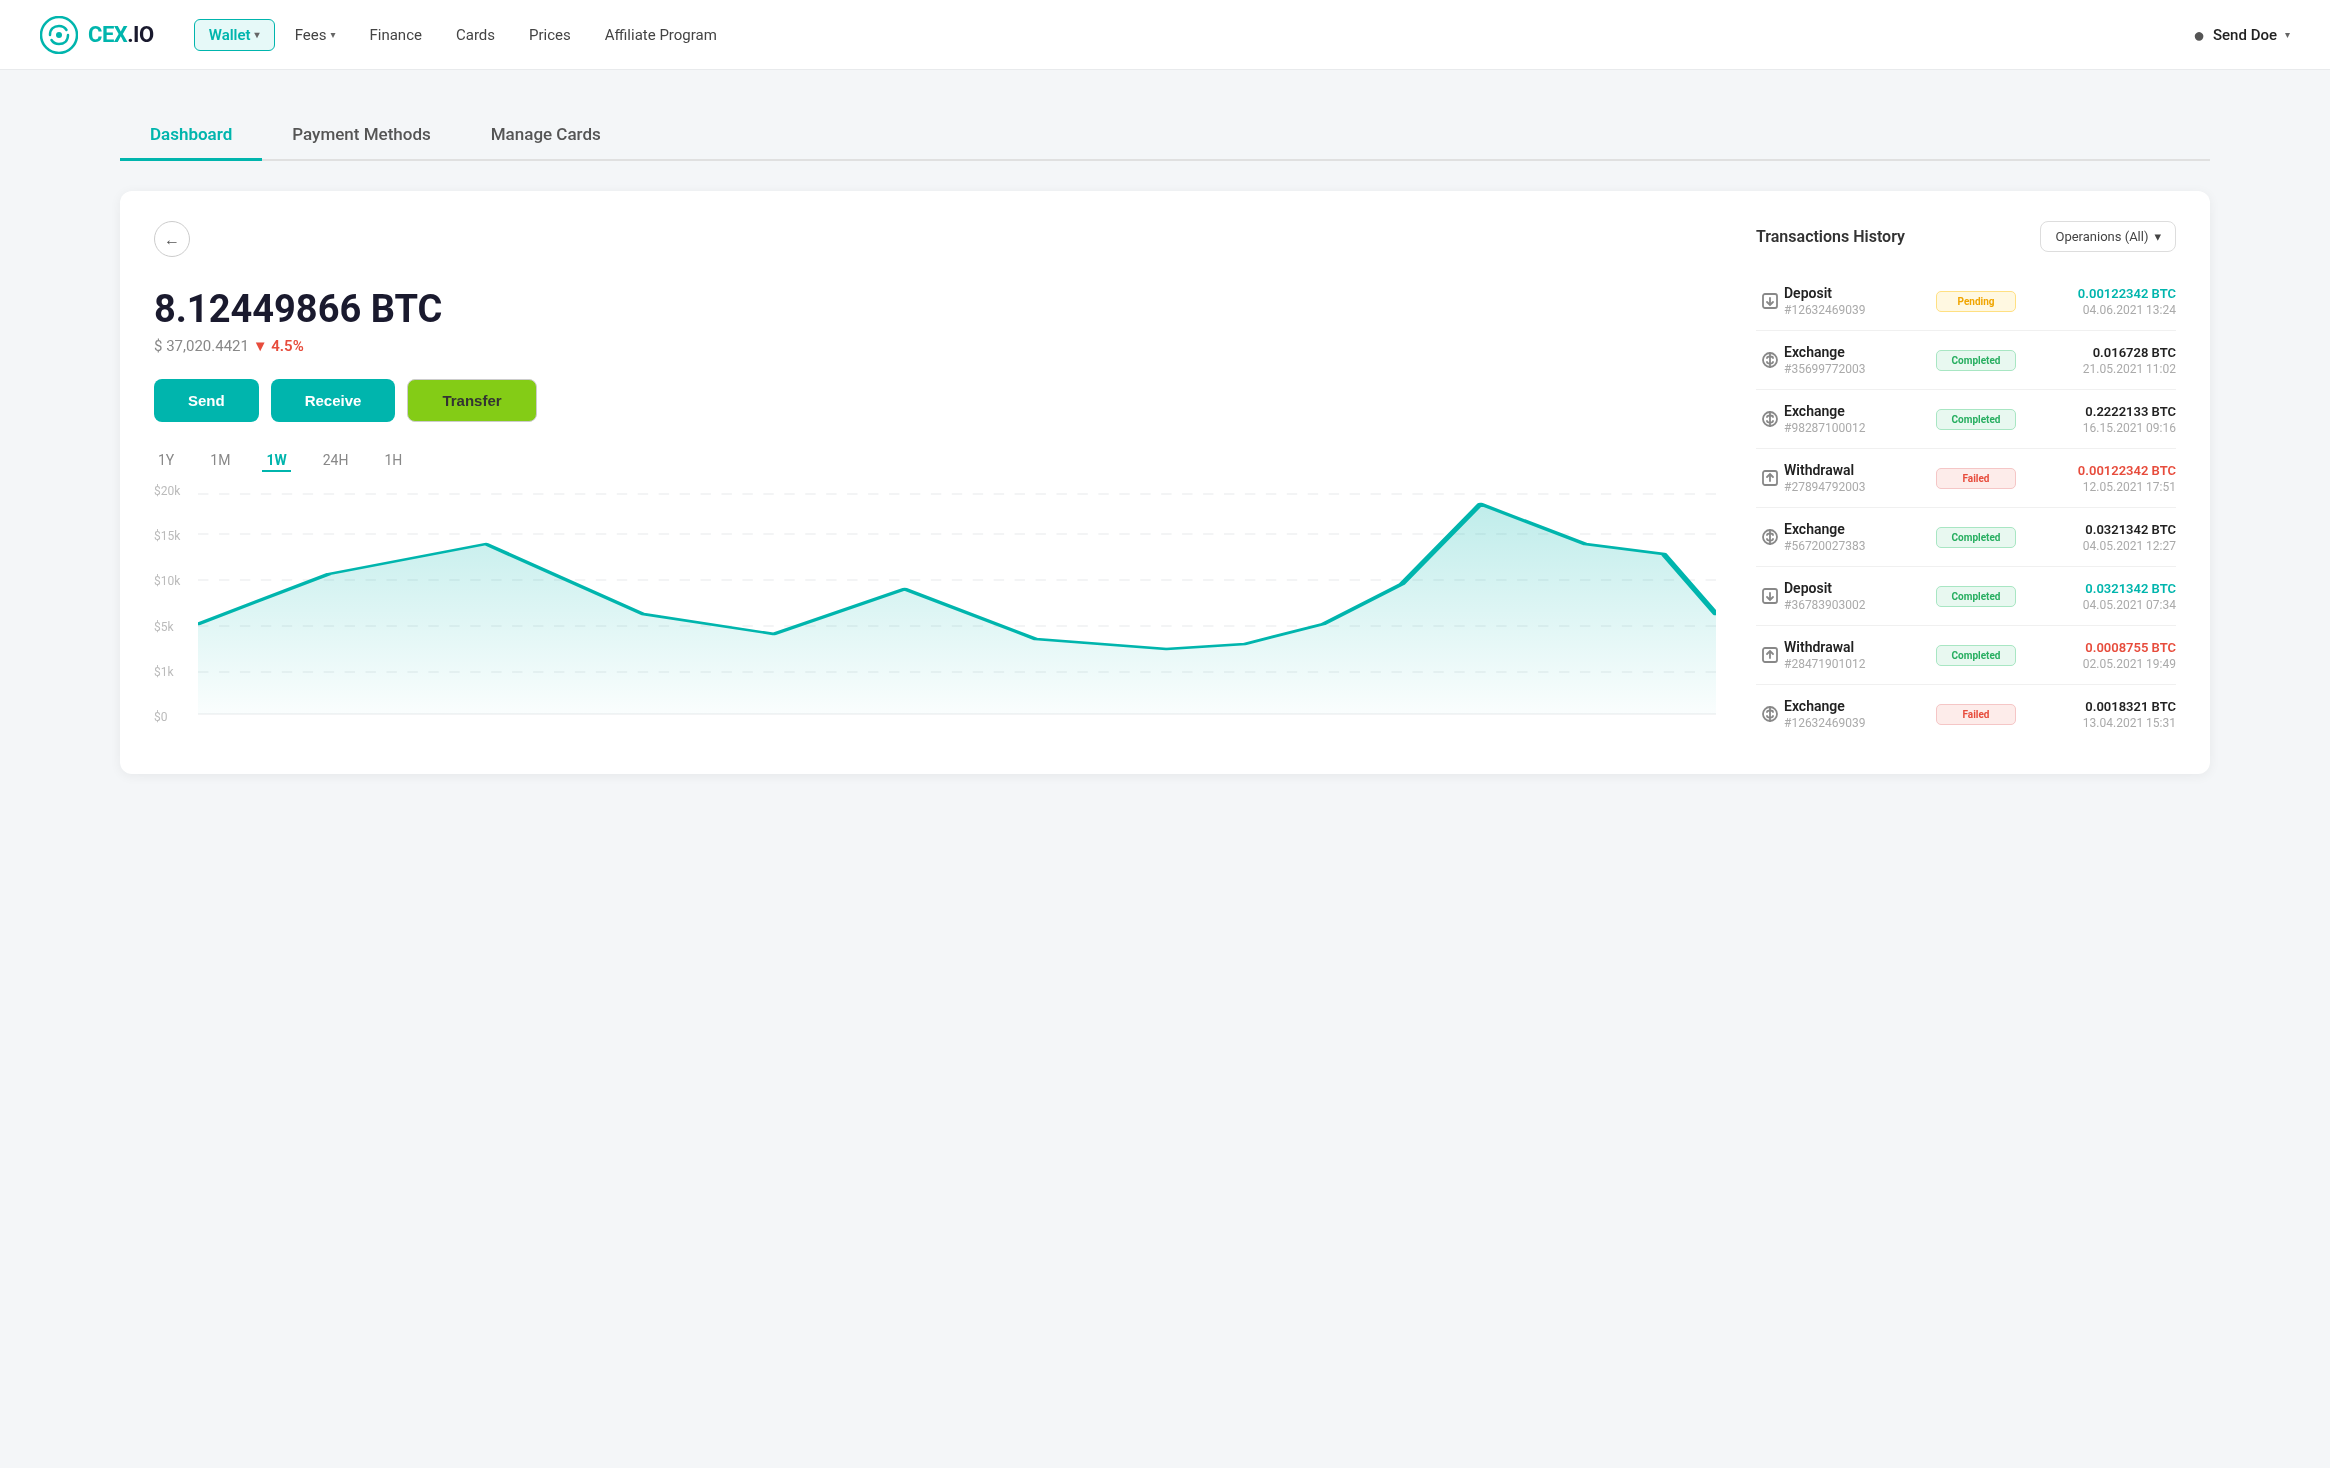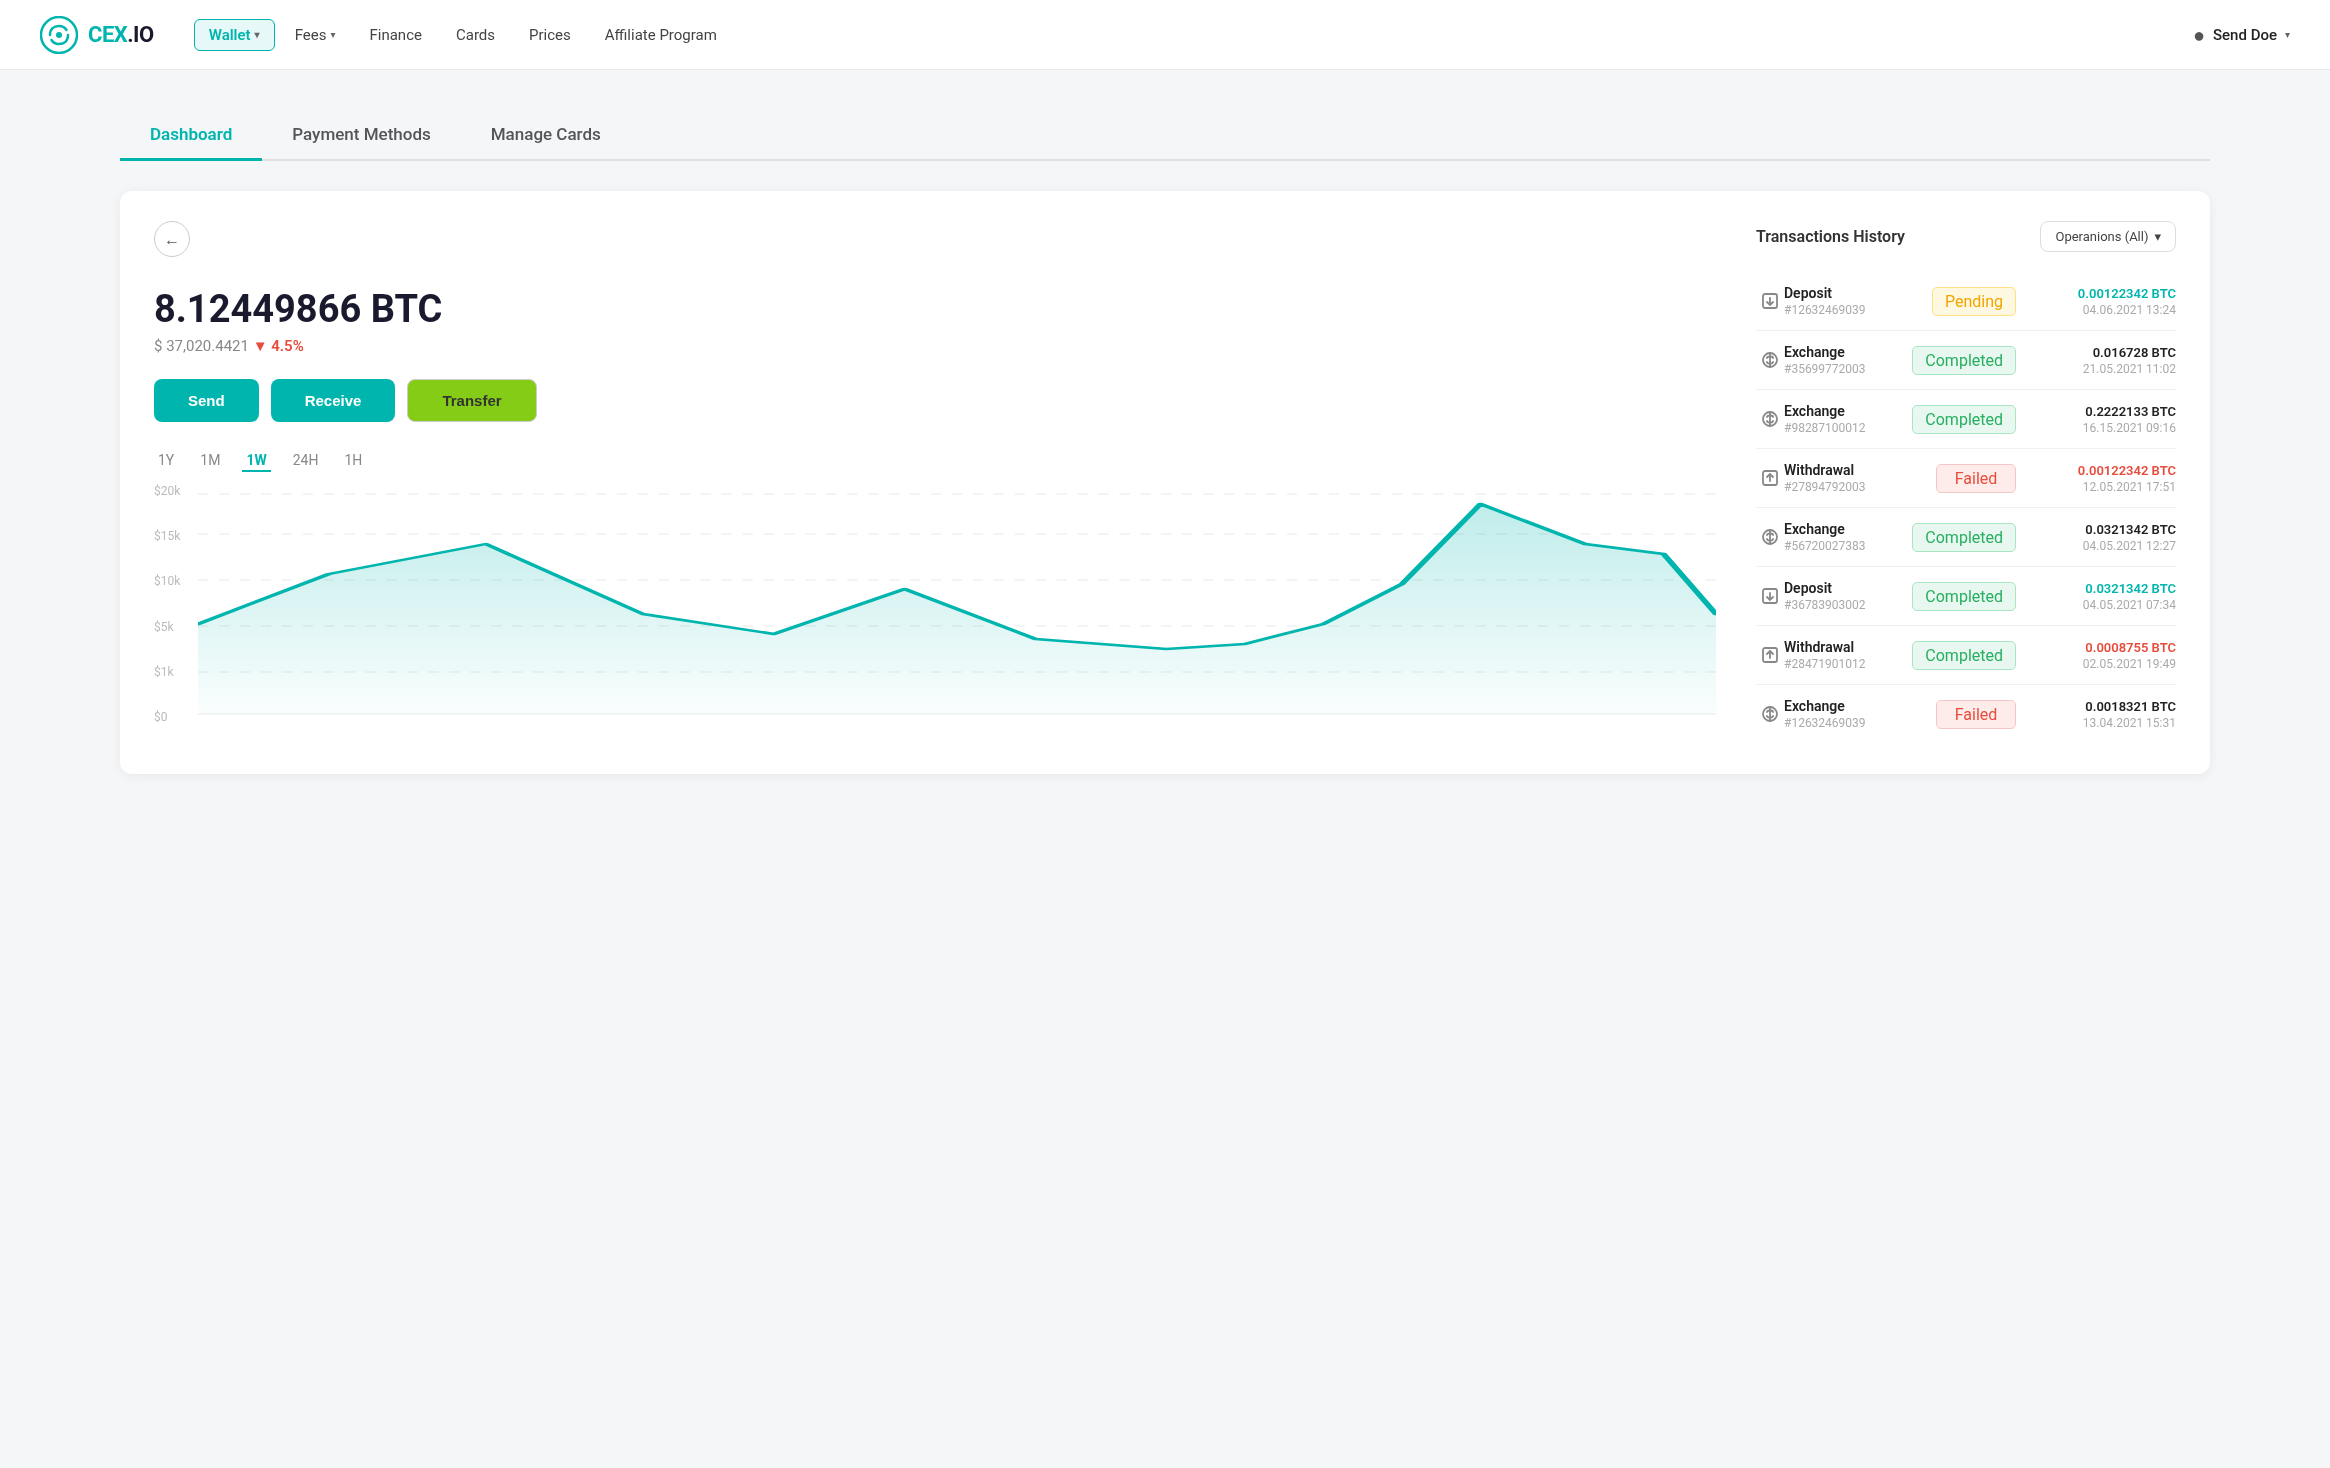--- a/index.html
+++ b/index.html
@@ -94,21 +94,21 @@
     .btn-outline {
       background: #84cc16;
       color: #333;
       border: 1.5px solid #ccc;
       border-radius: 8px;
       padding: 12px 34px;
       font-size: 15px;
       font-weight: 600;
       cursor: pointer;
     }
-    .time-filters { display: flex; gap: 18px; margin-bottom: 12px; }
+    .time-filters { display: flex; gap: 28px; margin-bottom: 12px; }
     .time-filter { font-size: 14px; color: #888; cursor: pointer; padding: 2px 4px; }
     .time-filter.active { color: #00b5ad; font-weight: 700; border-bottom: 2px solid #00b5ad; }
 
     
     .chart-area { width: 100%; height: 260px; position: relative; margin-top: 12px; }
     .chart-labels-y {
       position: absolute; left: 0; top: 0; bottom: 20px;
       display: flex; flex-direction: column; justify-content: space-between;
       font-size: 12px; color: #bbb;
     }
@@ -134,21 +134,21 @@
       padding: 13px 0;
       border-bottom: 1px solid #f0f0f0;
     }
     .tx-row:last-child { border-bottom: none; }
     .tx-icon { width: 28px; height: 28px; display: flex; align-items: center; justify-content: center; flex-shrink: 0; }
     .tx-icon svg { width: 20px; height: 20px; }
     .tx-info { flex: 1; }
     .tx-name { font-size: 14px; font-weight: 600; color: #222; }
     .tx-id { font-size: 12px; color: #aaa; margin-top: 2px; }
     .tx-badge {
-      font-size: 16px; font-weight: 400;
+      font-size: 10px; font-weight: 700;
       padding: 4px 12px; border-radius: 5px;
       min-width: 80px; text-align: center;
     }
     .badge-pending { background: #fff8e1; color: #f0a500; border: 1px solid #ffe082; }
     .badge-completed { background: #e8f8f0; color: #27ae60; border: 1px solid #a8e6c3; }
     .badge-failed { background: #fdecea; color: #e74c3c; border: 1px solid #f5c6c6; }
     .tx-amount { text-align: right; min-width: 160px; }
     .tx-amount-val { font-size: 13px; font-weight: 600; }
     .tx-amount-val.green { color: #00b5ad; }
     .tx-amount-val.red { color: #e74c3c; }

